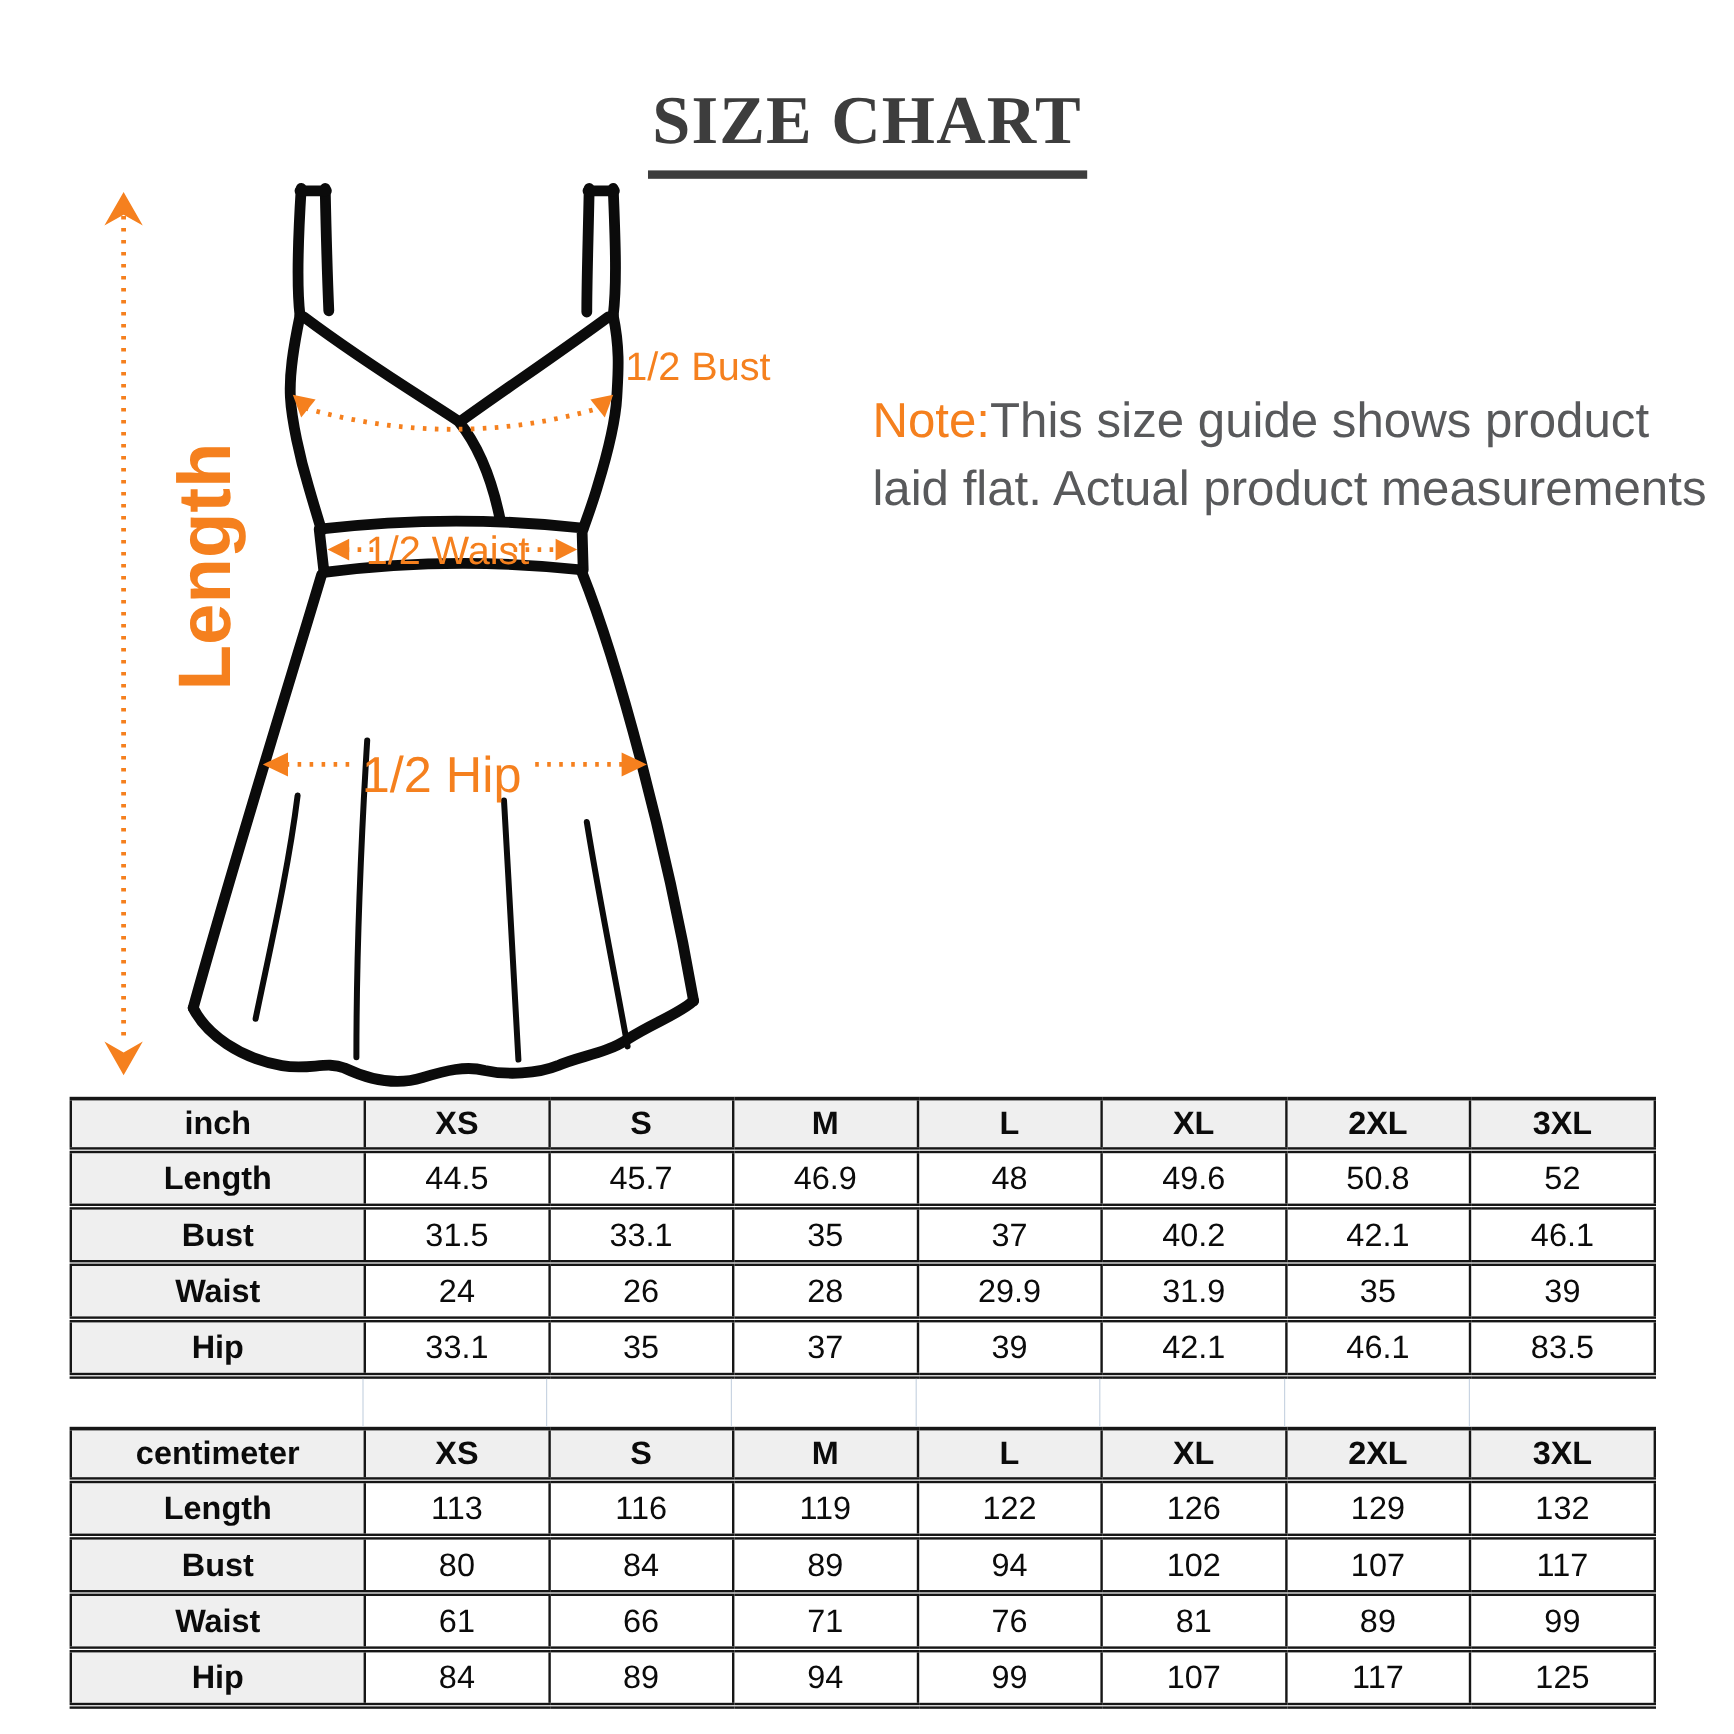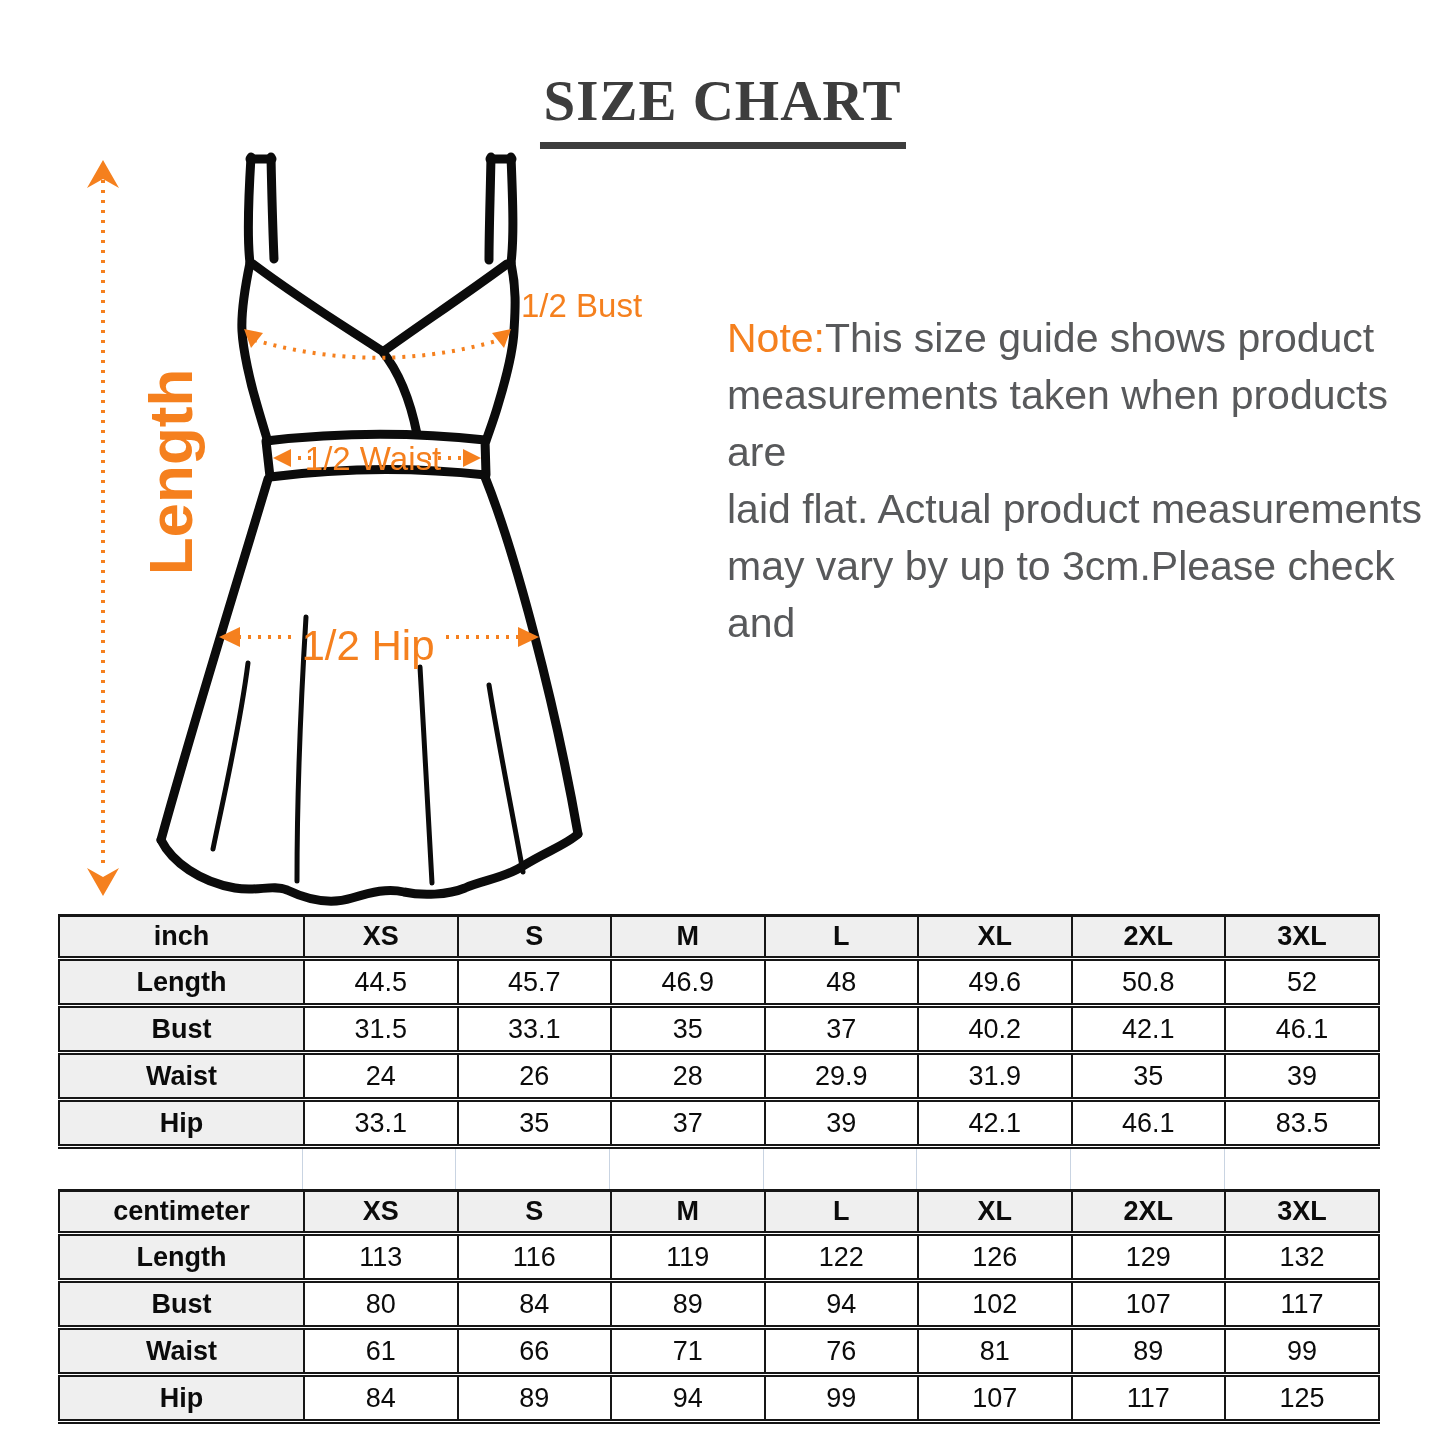--- a/index.html
+++ b/index.html
@@ -17,21 +17,21 @@
   
   .dress-figure{position:absolute;left:55px;top:140px;width:620px;height:775px;}
   .dress-figure svg{display:block;width:100%;height:100%;}
   .outline{fill:none;stroke:#0b0b0b;stroke-width:9;stroke-linecap:round;stroke-linejoin:round;}
   .outline-thin{fill:none;stroke:#0b0b0b;stroke-width:5;stroke-linecap:round;}
   .meas-dot{fill:none;stroke:#f5801e;stroke-width:4;stroke-dasharray:3 7;stroke-linecap:butt;}
   .meas-head{fill:#f5801e;stroke:none;}
   .meas-text{fill:#f5801e;}
   
   .note-block{
-    position:absolute;left:727px;top:310px;width:700px;
+    position:absolute;left:727px;top:322px;width:700px;
     font-size:41px;line-height:57px;color:#58595b;
   }
   .note-prefix{color:#f5801e;}
   
   .tables-wrap{position:absolute;left:58px;top:914px;width:1384px;}
   table.size-table{
     border-collapse:collapse;table-layout:fixed;width:1320px;
     font-size:27px;color:#0b0b0b;
   }
   table.size-table th,table.size-table td{
@@ -111,23 +111,21 @@
       <line class="meas-dot" x1="446" y1="637" x2="522" y2="637"></line>
       <polygon class="meas-head" points="219,637 240,627 240,647"></polygon>
       <polygon class="meas-head" points="539,637 518,627 518,647"></polygon>
     </g>
     <text class="meas-text" x="368" y="660" text-anchor="middle" font-size="42">1/2 Hip</text>
   </svg>
 </div>
 
 <div class="note-block">
   <div><span class="note-prefix">Note:</span><span>This size guide shows product</span></div>
-  <div>measurements taken when products are</div>
   <div>laid flat. Actual product measurements</div>
-  <div>may vary by up to 3cm.Please check and</div>
 </div>
 
 <div class="tables-wrap">
   <table class="size-table" id="table-0">
       <colgroup>
         <col style="width: 245px;">
         <col style="width: 153.5px;">
         <col style="width: 153.5px;">
         <col style="width: 153.5px;">
         <col style="width: 153.5px;">

